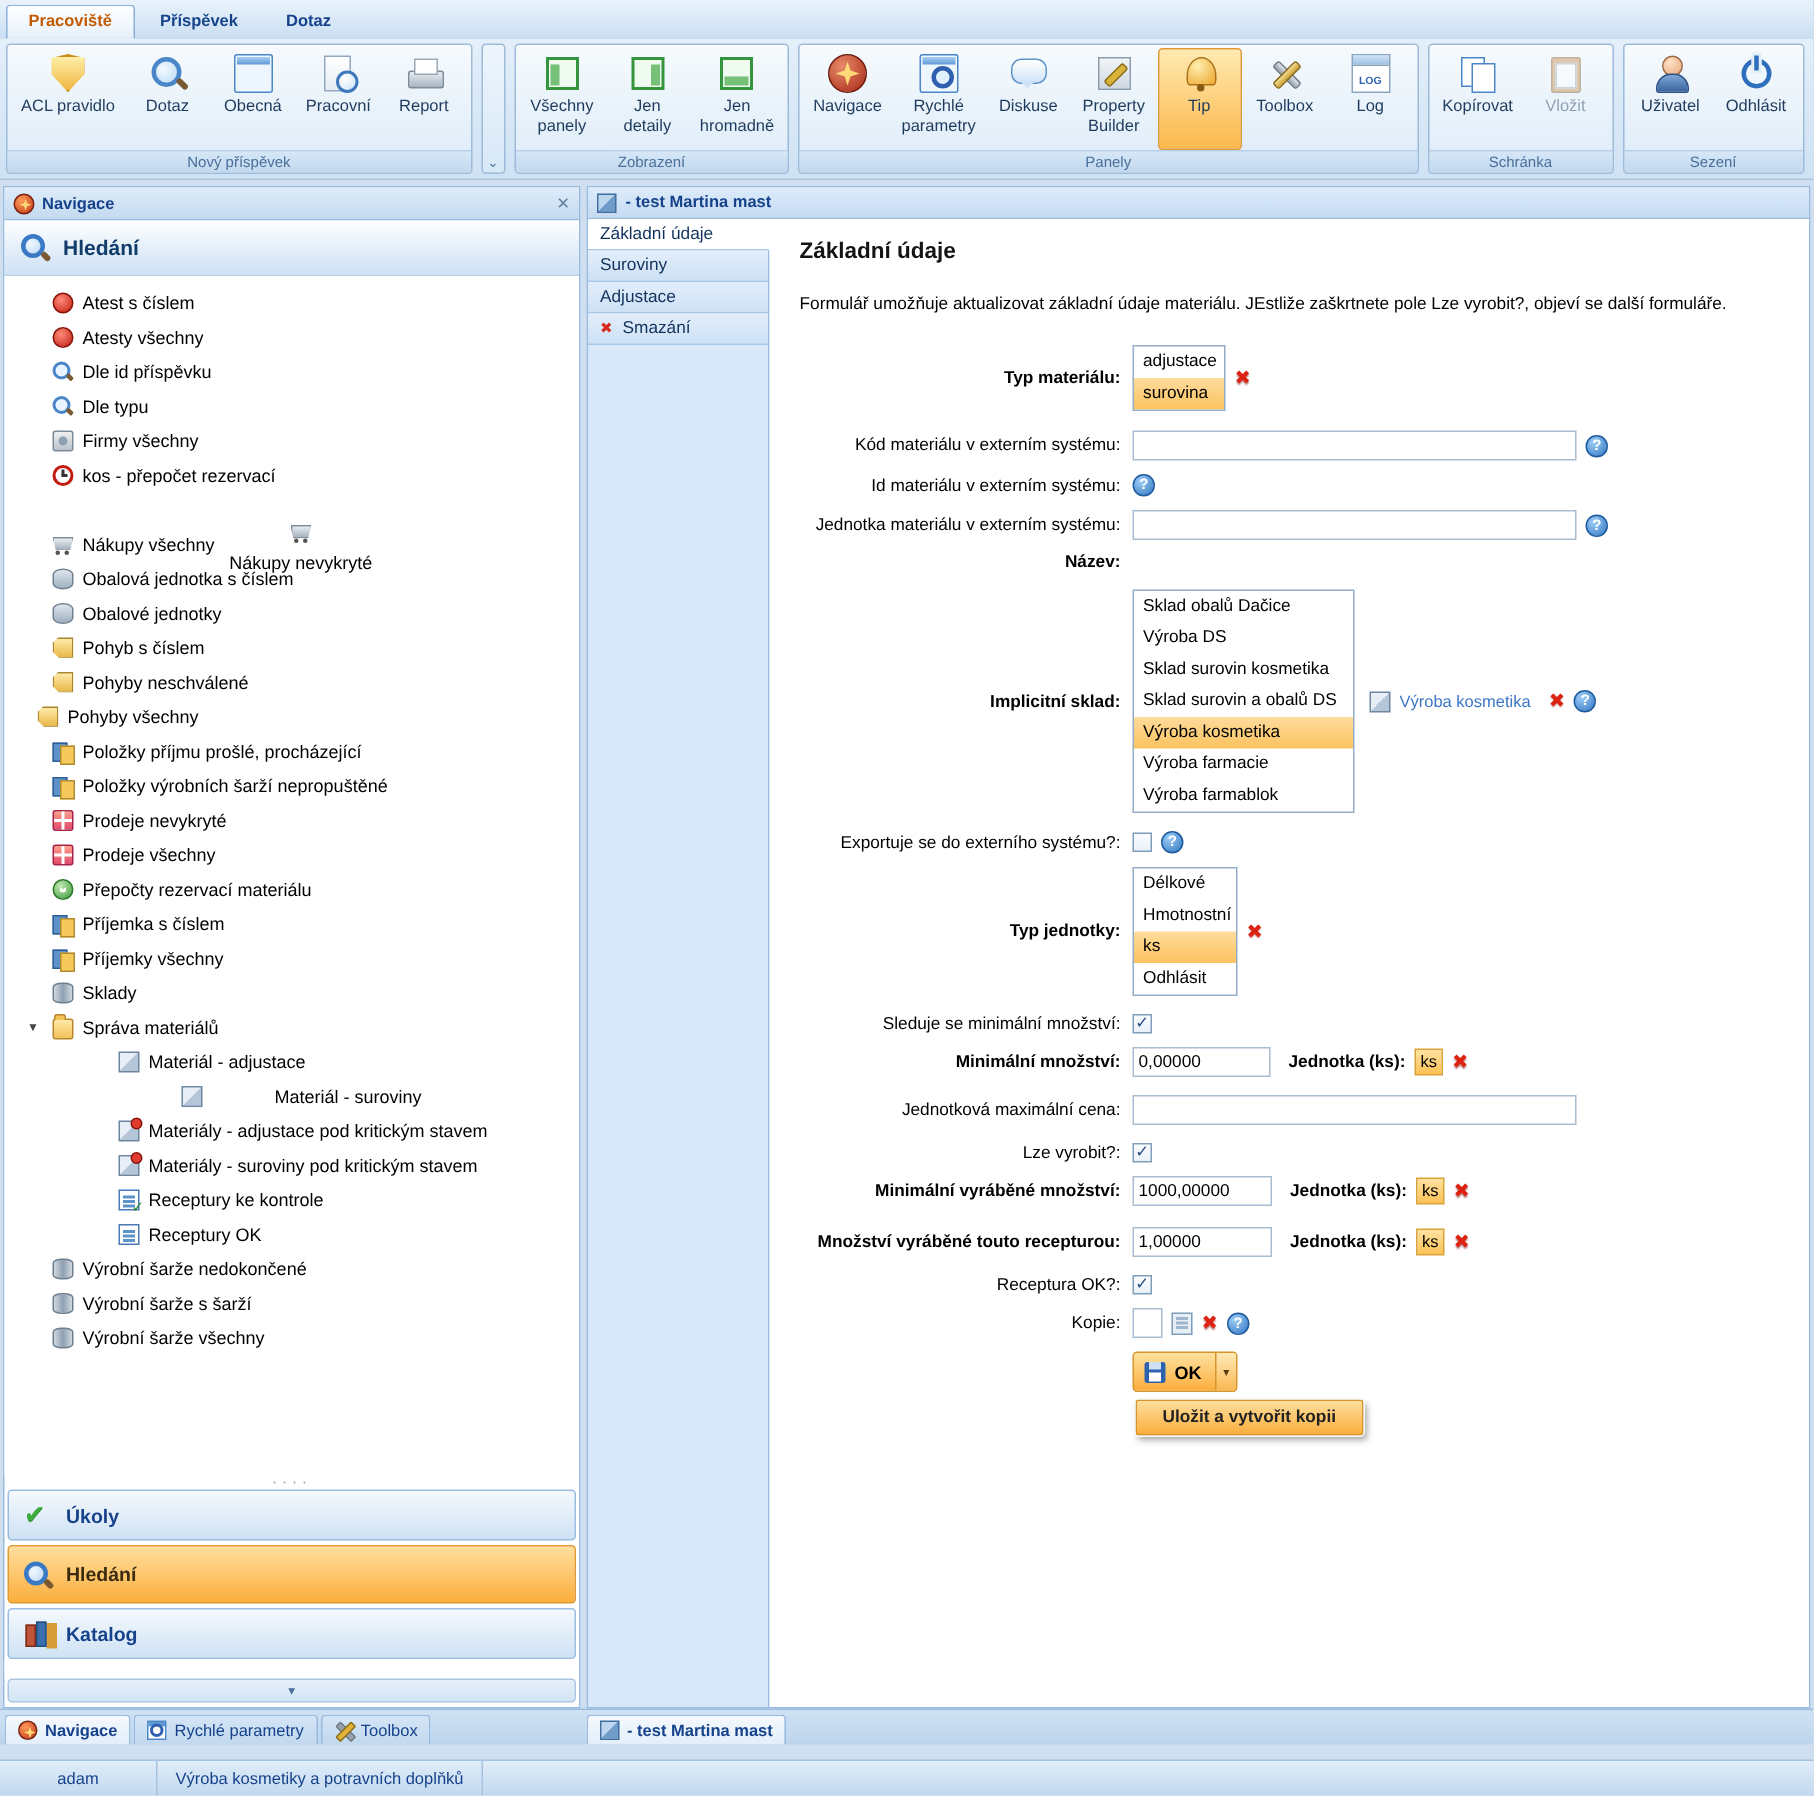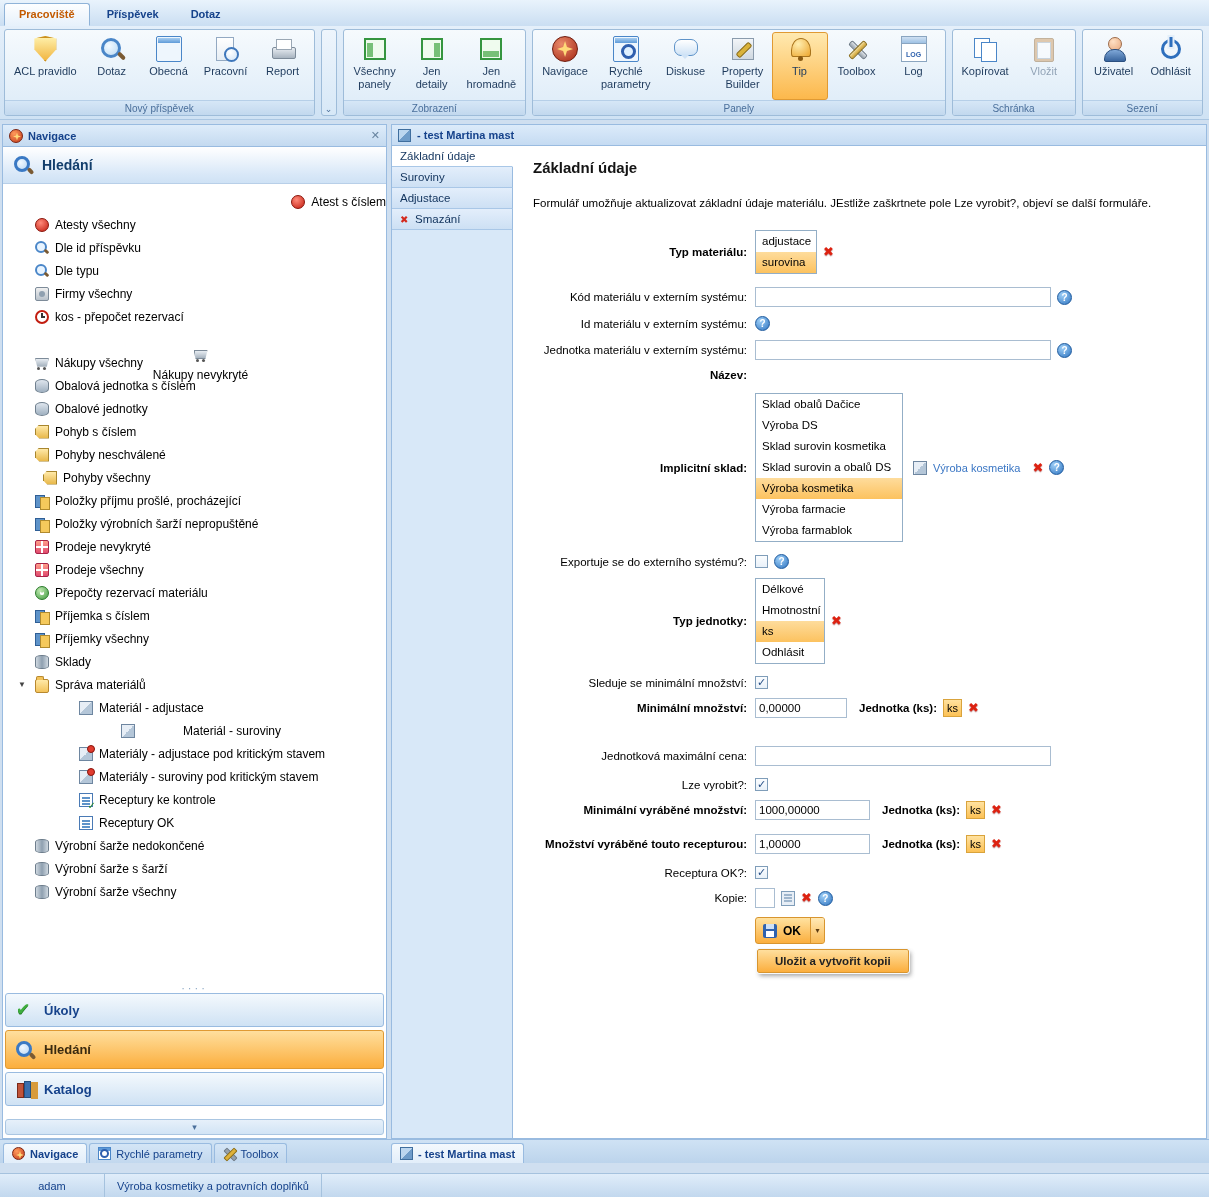--- a/index.html
+++ b/index.html
@@ -145,21 +145,21 @@
   .side-fill{flex:1 1 auto;border-right:1px solid #99bbe0}
 
   .form-area{flex:1 1 auto;min-width:0;background:#fff;padding:13px 20px 0;overflow:hidden}
   .fheading{font-size:15px;font-weight:bold;color:#141414;margin-bottom:21px}
   .fdesc{font-size:11.5px;margin-bottom:21px;white-space:nowrap}
   .frow{display:flex;align-items:center;margin-bottom:9px}
   .flabel{width:222px;flex:0 0 222px;text-align:right;padding-right:8px;font-size:11.5px}
   .flabel.bold{font-weight:bold}
   .fctrl{display:flex;align-items:center;gap:6px;min-width:0}
   input.txt{height:20px;border:1px solid #a9bdd1;padding:0 3px;font:inherit;font-size:11.5px;background:#fff}
-  .w296{width:296px}.w92{width:92px}.w97{width:115px}.w20{width:20px}
+  .w296{width:296px}.w92{width:92px}.w97{width:93px}.w20{width:20px}
   .listbox{border:1px solid #93aec6;background:#fff;overflow:hidden}
   .opt{height:21px;line-height:21px;padding:0 6px;font-size:11.5px;white-space:nowrap;cursor:pointer}
   .opt.selected{background:linear-gradient(#fedc9c,#fcc25f)}
   .w-typmat{width:62px}.w-sklad{width:148px}.w-jedn{width:70px}
 
   .xicon{cursor:pointer;line-height:14px}
   .xicon::before{content:"✖";color:#dd2211;font-weight:bold;font-size:13px;text-shadow:0 1px 1px rgba(120,0,0,.45)}
   .help{width:15px;height:15px;flex:0 0 15px;border-radius:50%;background:radial-gradient(circle at 35% 30%,#9fd0f8,#2f74c0);border:1px solid #1d5a9e;color:#fff;font-weight:bold;font-size:10px;display:inline-flex;align-items:center;justify-content:center;cursor:pointer}
   .help::before{content:"?"}
   .checkbox{width:13px;height:13px;flex:0 0 13px;border:1px solid #7f9db9;background:linear-gradient(#fbfdff,#e9f1f9);display:inline-flex;align-items:center;justify-content:center;cursor:pointer}
@@ -319,21 +319,21 @@
       <div class="panel-header">
         <span class="ti ti-compass-sm"></span>
         <span class="ph-title">Navigace</span>
         <span class="ph-close"></span>
       </div>
       <div class="search-header">
         <span class="ai ai-search"></span>
         <span>Hledání</span>
       </div>
       <div class="tree" id="nav-tree">
-          <div class="titem" style="padding-left: 12px; justify-content: flex-end;">
+          <div class="titem" style="padding-left: 12px;">
             <span class="texp"></span>
             <span class="ti ti-rosette"></span>
             <span class="tlabel">Atest s číslem</span>
           </div>
           <div class="titem" style="padding-left: 12px;">
             <span class="texp"></span>
             <span class="ti ti-rosette"></span>
             <span class="tlabel">Atesty všechny</span>
           </div>
           <div class="titem" style="padding-left: 12px;">
@@ -379,21 +379,21 @@
           <div class="titem" style="padding-left: 12px;">
             <span class="texp"></span>
             <span class="ti ti-tag"></span>
             <span class="tlabel">Pohyb s číslem</span>
           </div>
           <div class="titem" style="padding-left: 12px;">
             <span class="texp"></span>
             <span class="ti ti-tag"></span>
             <span class="tlabel">Pohyby neschválené</span>
           </div>
-          <div class="titem" style="padding-left: 20px;">
+          <div class="titem" style="padding-left: 2px;">
             <span class="texp"></span>
             <span class="ti ti-tag"></span>
             <span class="tlabel">Pohyby všechny</span>
           </div>
           <div class="titem" style="padding-left: 12px;">
             <span class="texp"></span>
             <span class="ti ti-cards"></span>
             <span class="tlabel">Položky příjmu prošlé, procházející</span>
           </div>
           <div class="titem" style="padding-left: 12px;">
@@ -606,21 +606,21 @@
             </div>
           </div>
 
           <div class="frow">
             <div class="flabel">Sleduje se minimální množství:</div>
             <div class="fctrl">
               <span class="checkbox checked"></span>
             </div>
           </div>
 
-          <div class="frow" style="margin-bottom:28px">
+          <div class="frow" style="margin-bottom:12px">
             <div class="flabel bold">Minimální množství:</div>
             <div class="fctrl">
               <input class="txt w92" value="0,00000" style="">
               <span class="unit-label">Jednotka (ks):</span>
               <span class="ksbadge">ks</span>
               <span class="xicon"></span>
             </div>
           </div>
 
           <div class="frow" style="margin-bottom:12px">

